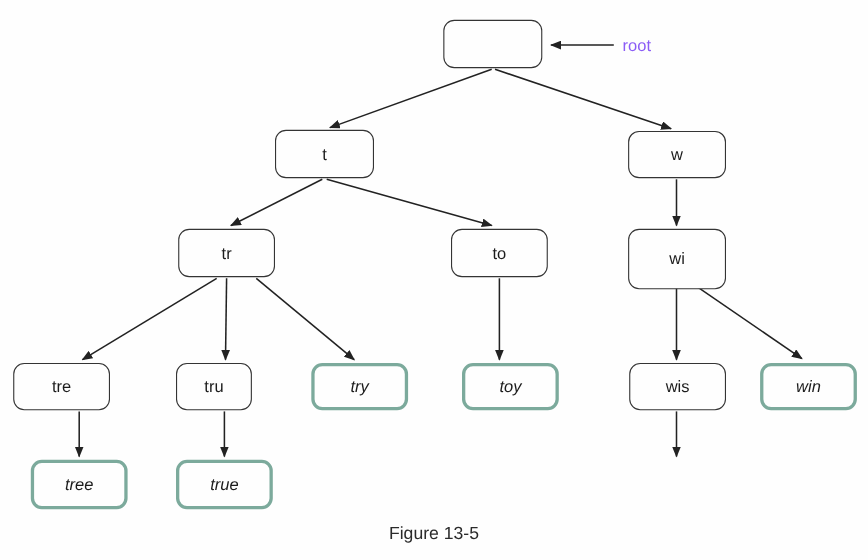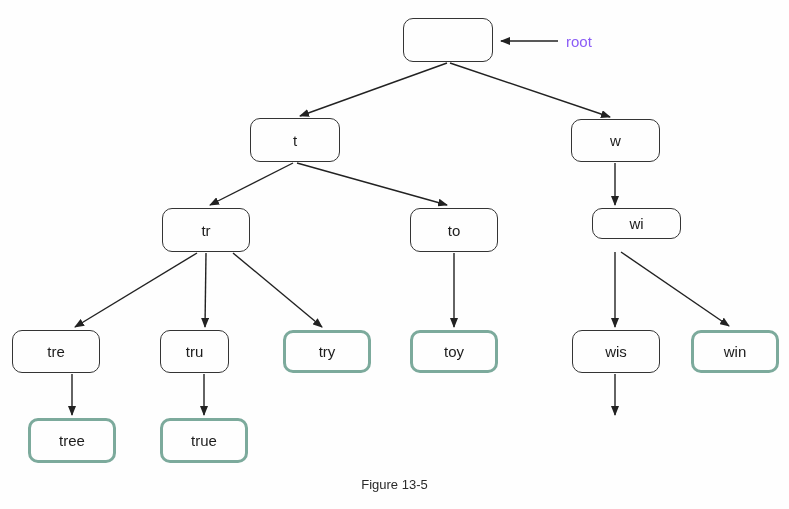--- a/index.html
+++ b/index.html
@@ -31,35 +31,36 @@
     border: 1.5px solid #343434;
     border-radius: 10px;
     display: flex;
     align-items: center;
     justify-content: center;
     font-size: 15px;
     color: #1c1c1c;
   }
   .node.terminal {
     border: 3px solid #7caa9c;
+    font-style: italic;
   }
   .annotation {
     position: absolute;
     left: 566px;
     top: 33px;
     font-size: 15px;
     color: #8b5cf6;
   }
   .caption {
     position: absolute;
     left: 0;
     right: 0;
     top: 477px;
     text-align: center;
-    font-size: 13px;
+    font-size: 16px;
     color: #2a2a2a;
   }
 </style>
 </head>
 <body>
 
 <div class="figure">
 
   <svg class="edges" width="789" height="509" viewBox="0 0 789 509">
     <defs>
@@ -97,37 +98,37 @@
   </div>
 
   <div class="node" style="left:162px;top:208px;width:88px;height:44px">
     <span>tr</span>
   </div>
 
   <div class="node" style="left:410px;top:208px;width:88px;height:44px">
     <span>to</span>
   </div>
 
-  <div class="node" style="left:592px;top:208px;width:89px;height:31px">
+  <div class="node" style="left:571px;top:208px;width:89px;height:55px">
     <span>wi</span>
   </div>
 
   <div class="node" style="left:12px;top:330px;width:88px;height:43px">
     <span>tre</span>
   </div>
 
   <div class="node" style="left:160px;top:330px;width:69px;height:43px">
     <span>tru</span>
   </div>
 
   <div class="node terminal" style="left:283px;top:330px;width:88px;height:43px">
     <span>try</span>
   </div>
 
-  <div class="node terminal" style="left:410px;top:330px;width:88px;height:43px">
+  <div class="node terminal" style="left:420px;top:330px;width:88px;height:43px">
     <span>toy</span>
   </div>
 
   <div class="node" style="left:572px;top:330px;width:88px;height:43px">
     <span>wis</span>
   </div>
 
   <div class="node terminal" style="left:28px;top:418px;width:88px;height:45px">
     <span>tree</span>
   </div>

